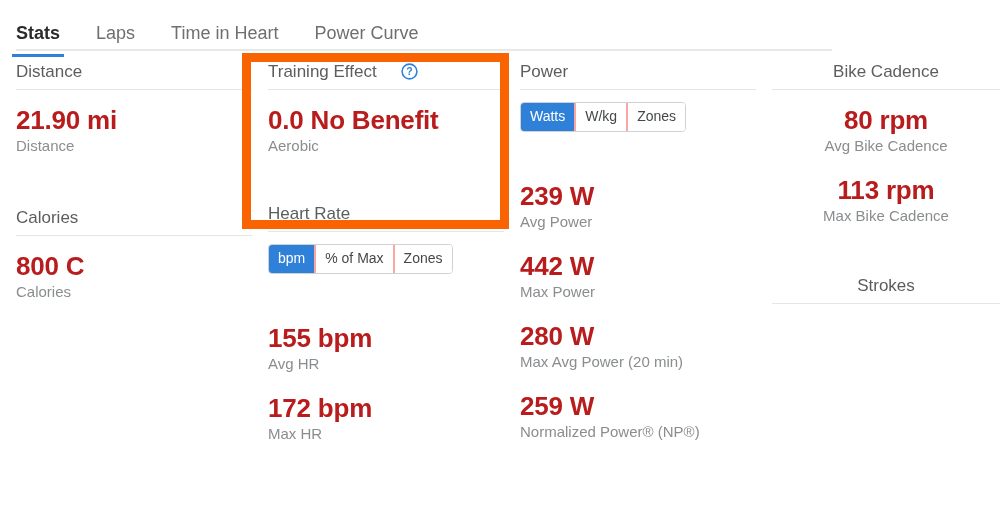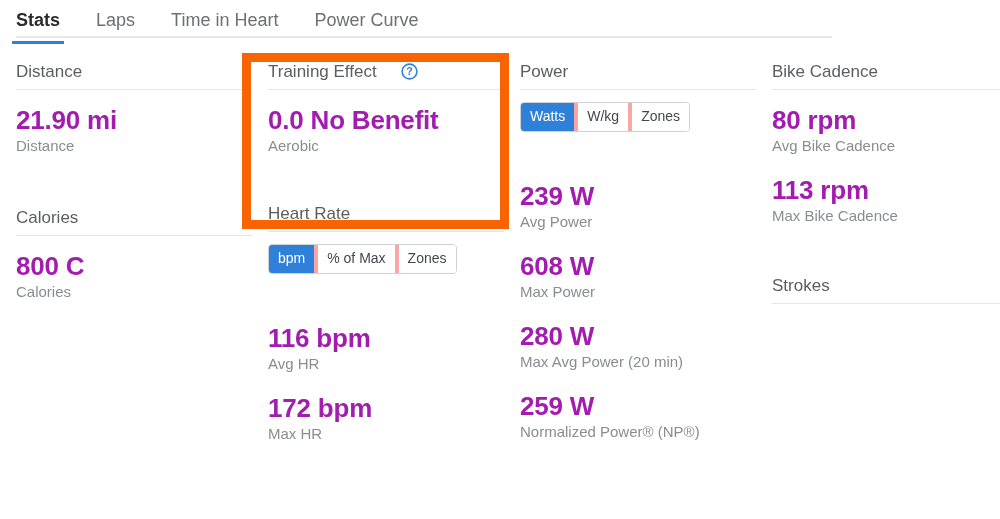--- a/index.html
+++ b/index.html
@@ -13,21 +13,21 @@
     font-family: "Liberation Sans", sans-serif;
     color: #2b2b2b;
     overflow: hidden;
     position: relative;
   }
 
   
   #tab-bar {
     position: absolute;
     left: 0;
-    top: 4px;
+    top: 17px;
     width: 832px;
     height: 40px;
   }
   #tab-bar .tab-underline-track {
     position: absolute;
     left: 16px;
     right: 0;
     bottom: 6px;
     height: 2px;
     background: #e8e8e8;
@@ -67,21 +67,21 @@
 
   
   .col {
     position: absolute;
     top: 62px;
     width: 236px;
   }
   #col-1 { left: 16px; }
   #col-2 { left: 268px; }
   #col-3 { left: 520px; }
-  #col-4 { left: 772px; width: 228px; }
+  #col-4 { left: 772px; width: 228px; text-align: center; }
 
   .section-title {
     font-size: 17px;
     color: #5b5d5f;
     line-height: 20px;
     padding-bottom: 7px;
     white-space: nowrap;
   }
   .section-rule {
     height: 1px;
@@ -102,21 +102,21 @@
     height: 17px;
     flex: 0 0 auto;
     position: relative;
     top: -1px;
     cursor: pointer;
   }
 
   .big-value {
     font-size: 26px;
     font-weight: bold;
-    color: #a21caf;
+    color: #b91c1c;
     line-height: 32px;
     letter-spacing: -0.2px;
     white-space: nowrap;
   }
   .sub-label {
     font-size: 15px;
     color: #8a8d8f;
     line-height: 20px;
     white-space: nowrap;
   }
@@ -131,21 +131,21 @@
     overflow: hidden;
     background: #ffffff;
     height: 28px;
   }
   .toggle-btn {
     font-size: 14px;
     color: #45484a;
     padding: 0 9px;
     line-height: 26px;
     background: #ffffff;
-    border-right: 4px solid #fca5a5;
+    border-right: 2px solid #fca5a5;
     cursor: pointer;
     white-space: nowrap;
   }
   .toggle-btn:last-child { border-right: none; }
   .toggle-btn.selected {
     background: #2f80d8;
     color: #ffffff;
   }
 
   
@@ -220,21 +220,21 @@
   <div class="stat-block">
     <div class="section-title">Heart Rate</div>
     <div class="section-rule"></div>
     <div style="height:12px"></div>
     <div class="toggle-group">
       <div class="toggle-btn selected">bpm</div>
       <div class="toggle-btn">% of Max</div>
       <div class="toggle-btn">Zones</div>
     </div>
     <div style="height:48px"></div>
-    <div class="big-value">116 bpm</div>
+    <div class="big-value">155 bpm</div>
     <div class="sub-label">Avg HR</div>
     <div style="height:18px"></div>
     <div class="big-value">172 bpm</div>
     <div class="sub-label">Max HR</div>
   </div>
 
 </div>
 
 <div class="col" id="col-3">
 
@@ -246,21 +246,21 @@
       <div class="toggle-btn selected">Watts</div>
       <div class="toggle-btn">W/kg</div>
       <div class="toggle-btn">Zones</div>
     </div>
     <div style="height:48px"></div>
 
     <div class="big-value">239 W</div>
     <div class="sub-label">Avg Power</div>
     <div style="height:18px"></div>
 
-    <div class="big-value">608 W</div>
+    <div class="big-value">442 W</div>
     <div class="sub-label">Max Power</div>
     <div style="height:18px"></div>
 
     <div class="big-value">280 W</div>
     <div class="sub-label">Max Avg Power (20 min)</div>
     <div style="height:18px"></div>
 
     <div class="big-value">259 W</div>
     <div class="sub-label">Normalized Power® (NP®)</div>
   </div>

